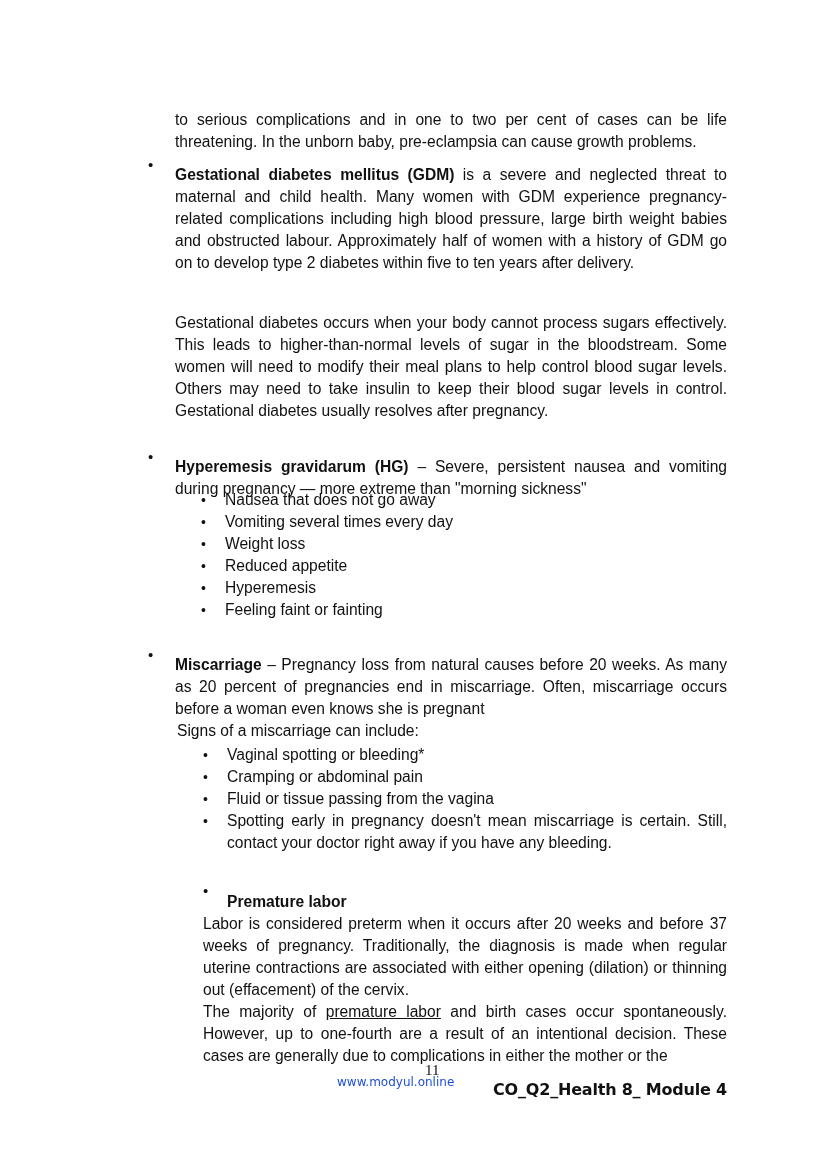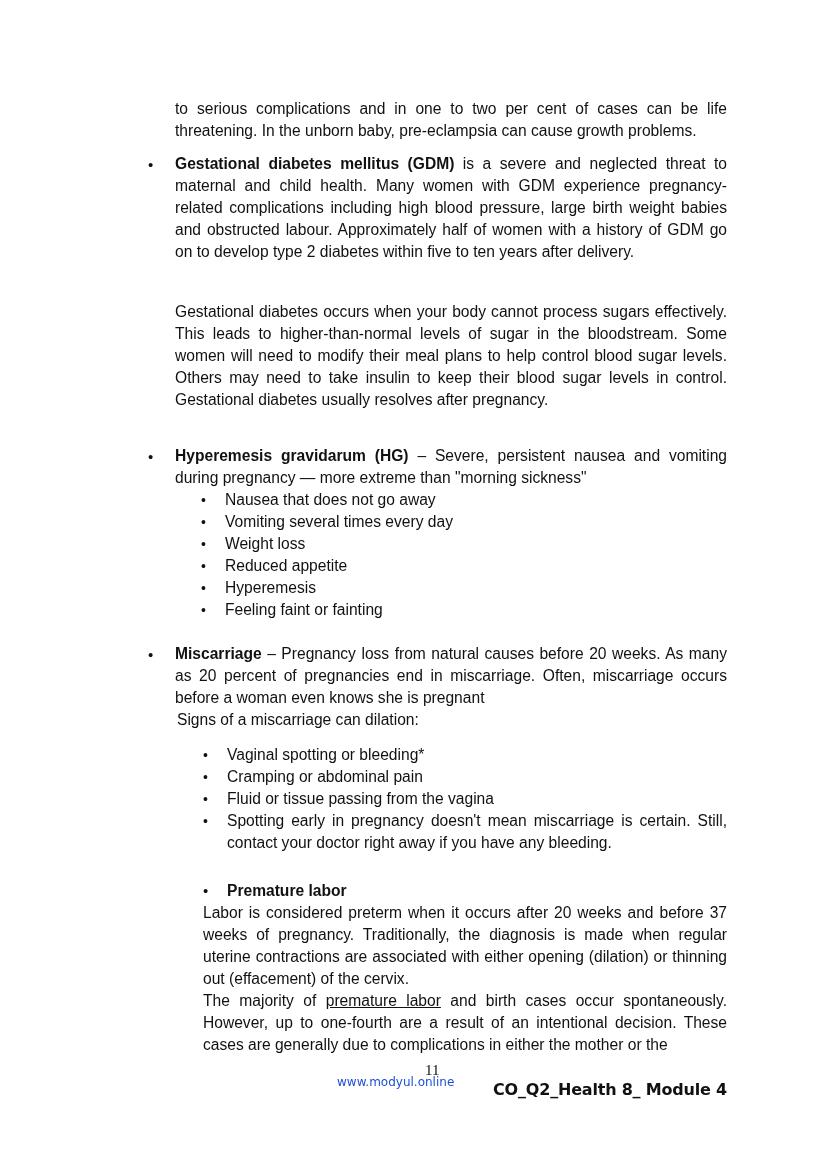--- a/index.html
+++ b/index.html
@@ -1,21 +1,21 @@
 <!DOCTYPE html>
 <html><head>
   <meta charset="utf-8">
   <style>
     html, body { margin: 0; padding: 0; background: #ffffff; }
     body {
       width: 826px; height: 1169px; position: relative; overflow: hidden;
       font-family: "Liberation Sans", sans-serif; color: #111111;
     }
     .page { position: absolute; left: 0; top: 0; width: 826px; height: 1169px; }
-    .block { position: absolute; font-size: 15.6px; line-height: 22px; text-align: justify; text-align-last: left; }
+    .block { position: absolute; font-size: 15.6px; line-height: 22px; text-align: justify; text-align-last: left; margin-top: 11px; }
     .bullet-dot { position: absolute; font-size: 15px; line-height: 22px; }
     b, .bold { font-weight: bold; }
     .sub-list { position: absolute; }
     .sub-item { position: relative; height: 22px; font-size: 15.6px; line-height: 22px; }
     .sub-item .dot { position: absolute; left: 0; top: 0; font-size: 14px; }
     .sub-item .txt { position: absolute; left: 24px; top: 0; white-space: nowrap; }
     .u { text-decoration: underline; }
     .page-num { position: absolute; left: 417px; top: 1062px; font-family: "Liberation Serif", serif; font-size: 15px; margin-left: 8px; }
     .footer-code { position: absolute; right: 99px; top: 1080px; font-family: "DejaVu Sans", sans-serif; font-weight: bold; font-size: 16px; letter-spacing: -0.2px; }
     .watermark { position: absolute; left: 337px; top: 1075px; font-family: "DejaVu Sans", sans-serif; font-size: 12px; color: #1d4ed8; }
@@ -61,21 +61,21 @@
     <div class="sub-item">
         <span class="dot">•</span>
         <span class="txt">Feeling faint or fainting</span>
       </div>
   </div>
 
   <span class="bullet-dot" style="left:148px; top:644px;">•</span>
   <div class="block" style="left:175px; top:643px; width:552px;">
     <b>Miscarriage</b><span> – Pregnancy loss from natural causes before 20 weeks. As many as 20 percent of pregnancies end in miscarriage. Often, miscarriage occurs before a woman even knows she is pregnant</span>
   </div>
-  <div class="block" style="left:177px; top:709px; width:550px;">Signs of a miscarriage can dilation:</div>
+  <div class="block" style="left:177px; top:709px; width:550px;">Signs of a miscarriage can include:</div>
 
   <div class="sub-list" style="left:203px; top:744px; width:524px;">
     <div class="sub-item">
         <span class="dot">•</span>
         <span class="txt">Vaginal spotting or bleeding*</span>
       </div>
     <div class="sub-item">
         <span class="dot">•</span>
         <span class="txt">Cramping or abdominal pain</span>
       </div>

